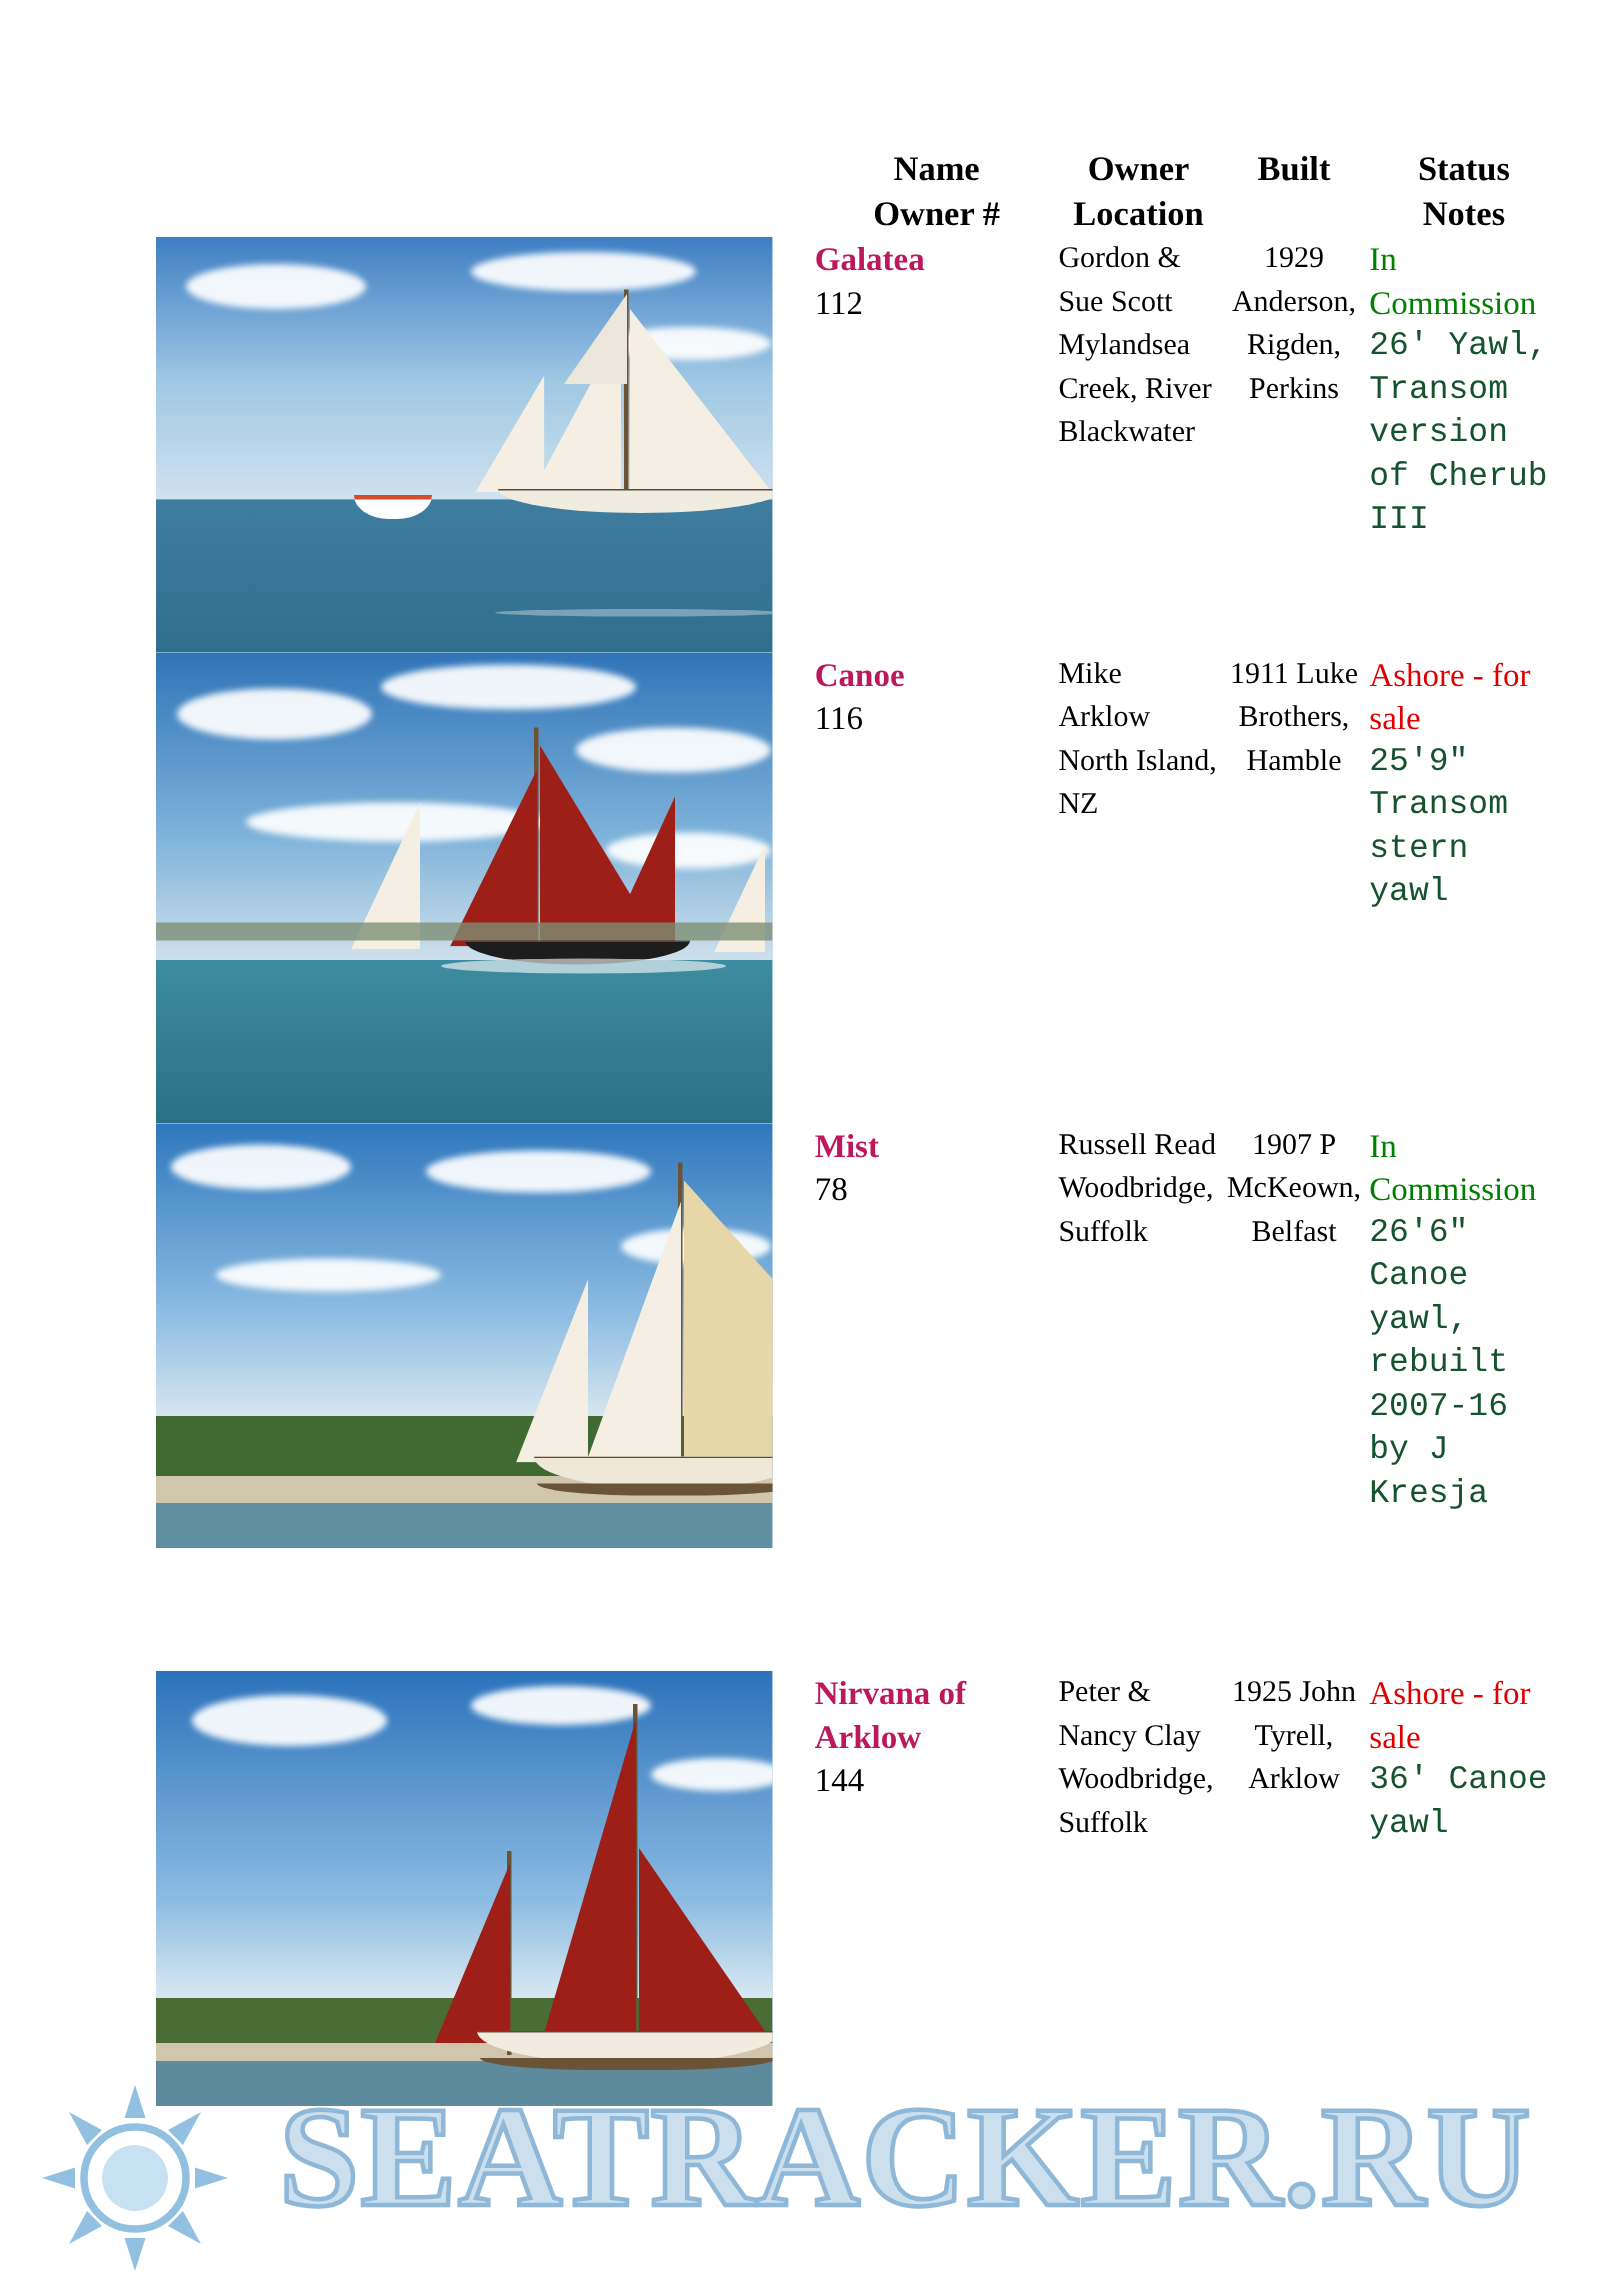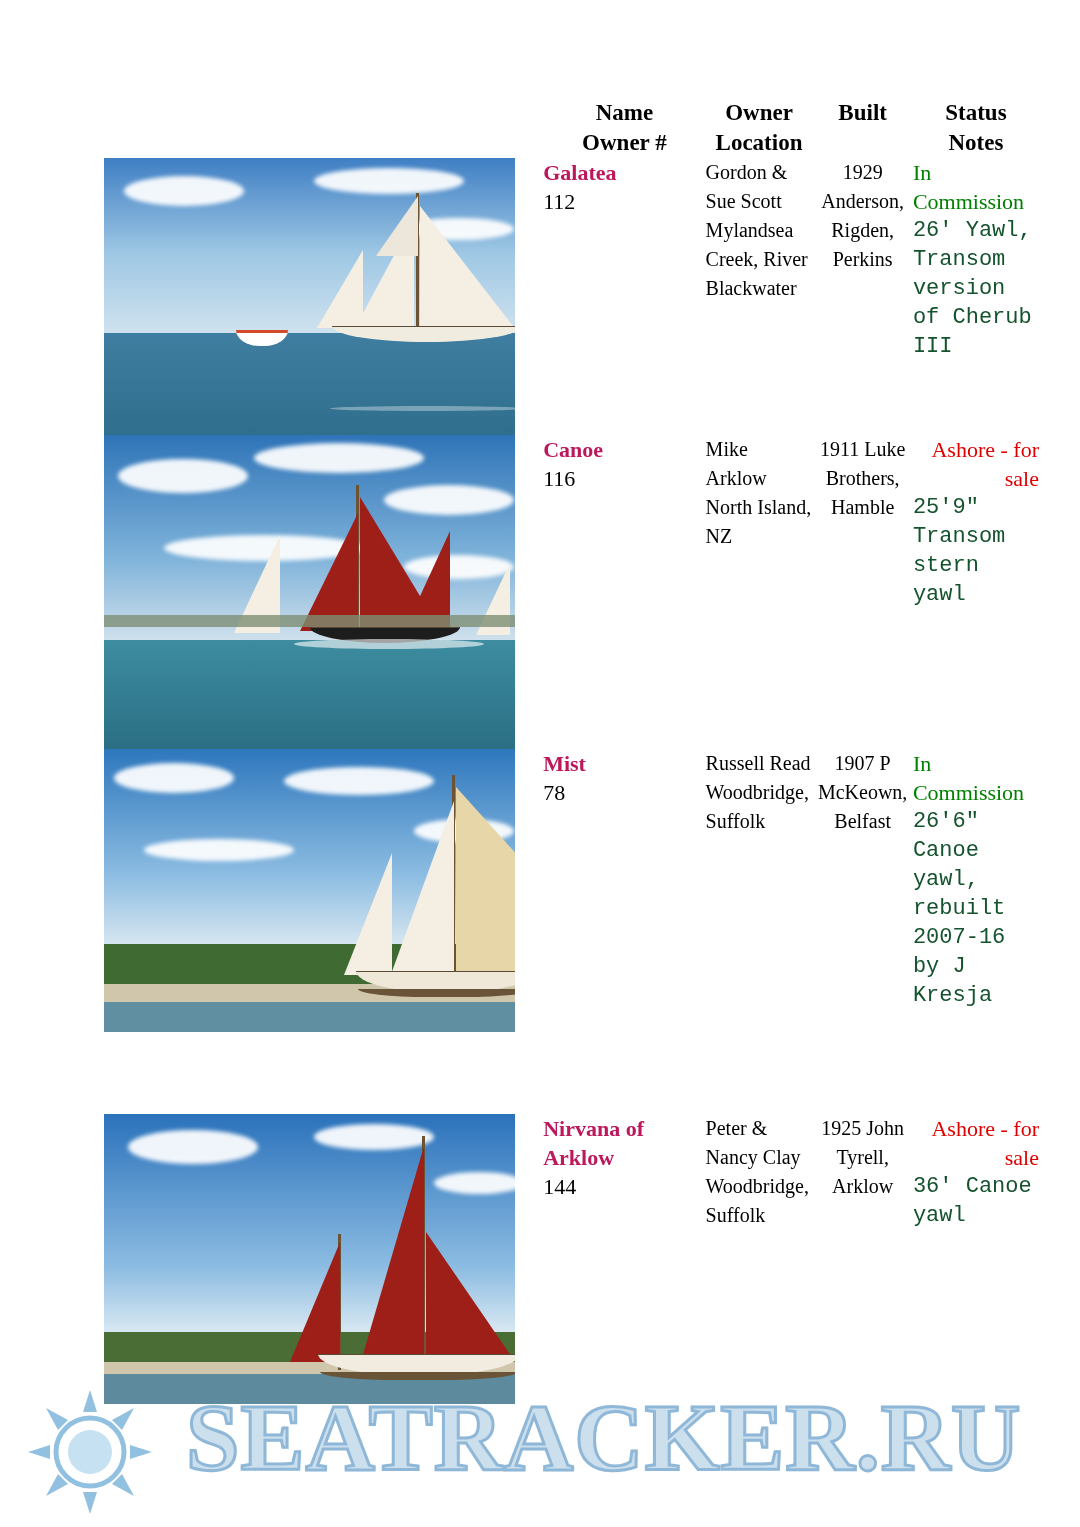--- a/index.html
+++ b/index.html
@@ -80,21 +80,21 @@
     line-height: 29px;
     padding-right: 6px;
   }
   .built-cell { text-align: center; }
 
   .status-cell {
     font-size: 22px;
     line-height: 29px;
   }
   .status-green { color: #008000; display: block; }
-  .status-red { color: #e00000; display: block; text-align: right; }
+  .status-red { color: #e00000; display: block; }
   .notes { display: block; color: #14532d; font-family: Liberation Mono, monospace; }
 
   
   .sky {
     position: absolute; left: 0; top: 0; right: 0;
     background: linear-gradient(#3f7fc4, #9fc8e4 55%, #cfe2ef);
   }
   .sea {
     position: absolute; left: 0; right: 0; bottom: 0;
     background: linear-gradient(#3f7ea0, #2f6e8c);

